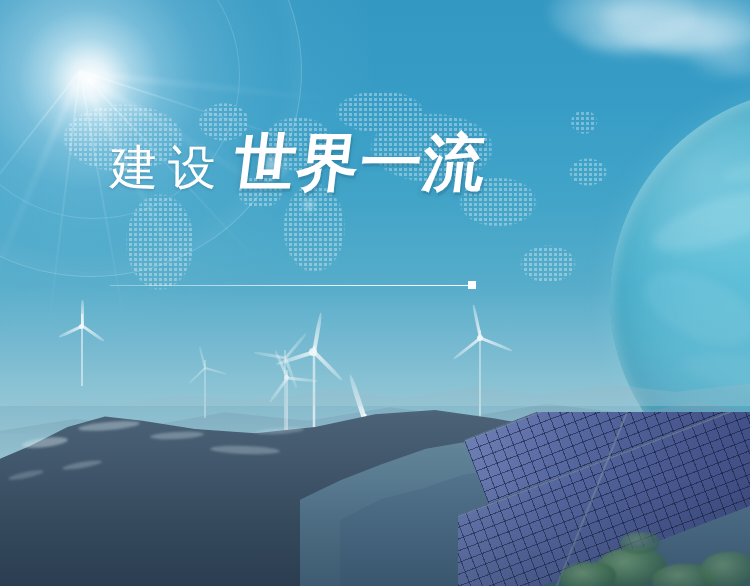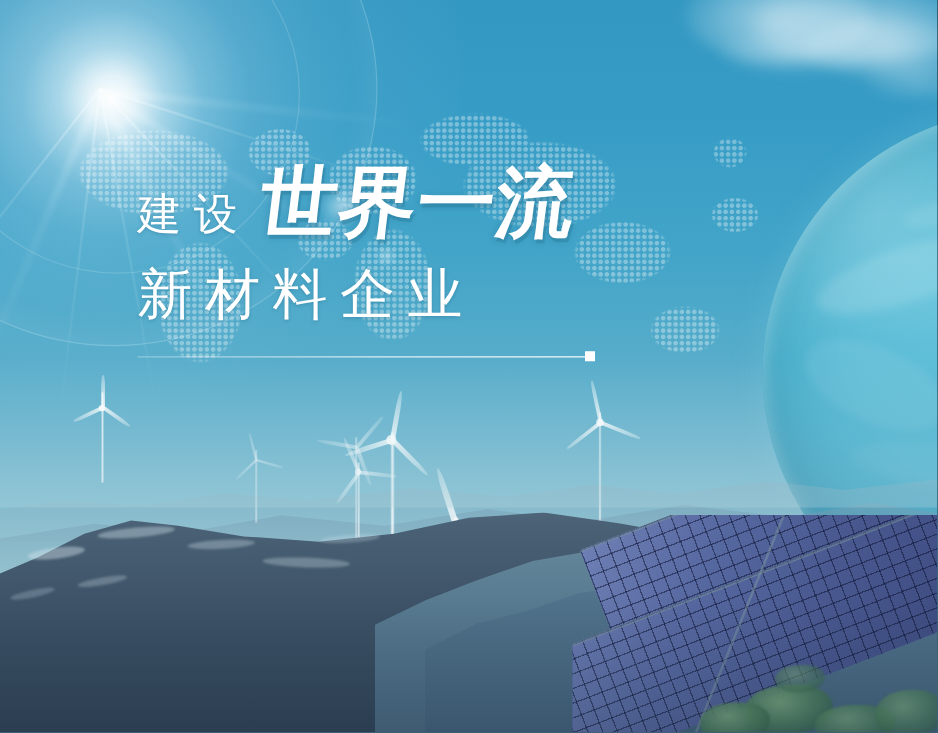--- a/index.html
+++ b/index.html
@@ -184,21 +184,21 @@
     left: 110px; top: 132px;
     width: 560px;
   }
   .line1 {
     display: flex;
     align-items: baseline;
     height: 74px;
   }
   .h-light {
     color: #ffffff;
-    font-size: 35px;
+    font-size: 48px;
     font-weight: 500;
     letter-spacing: 10px;
     line-height: 1;
     text-shadow: 0 1px 3px rgba(20,80,110,0.30);
   }
   .h-bold {
     color: #ffffff;
     font-size: 62px;
     font-weight: 900;
     letter-spacing: 1px;
@@ -479,21 +479,20 @@
     <div class="foliage" style="left:620px; top:246px; width:40px; height:22px; opacity:.7;"></div>
 
     <div class="bottom-vignette"></div>
   </div>
 
   <div class="headline-block">
     <div class="line1">
       <span class="h-light">建设</span>
       <span class="h-bold">世界一流</span>
     </div>
-    <div class="line2">新材料企业</div>
   </div>
 
   <div class="divider-wrap">
     <div class="divider-line"></div>
     <div class="divider-cap"></div>
   </div>
 
 
 </div>
 

